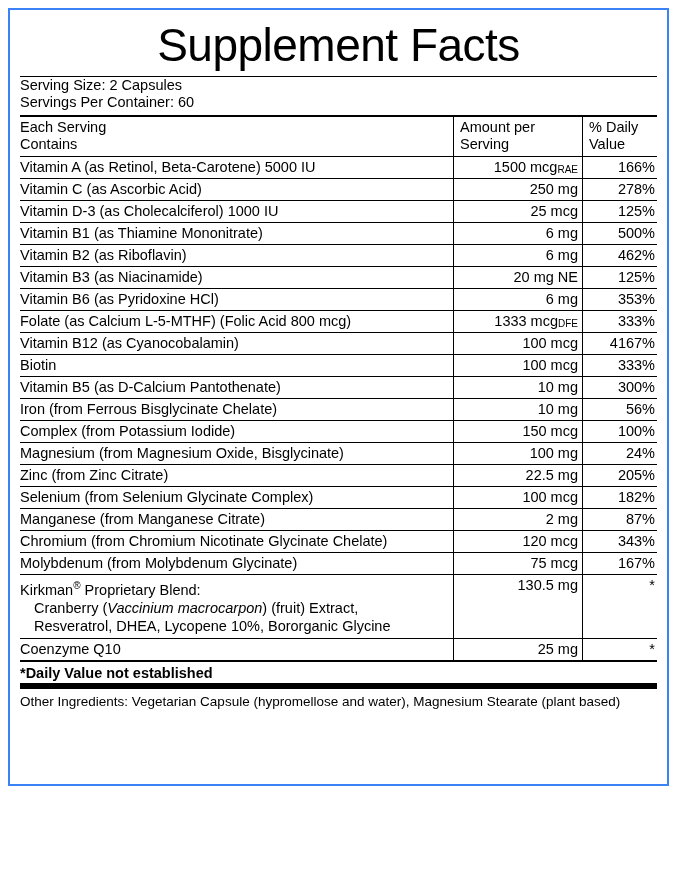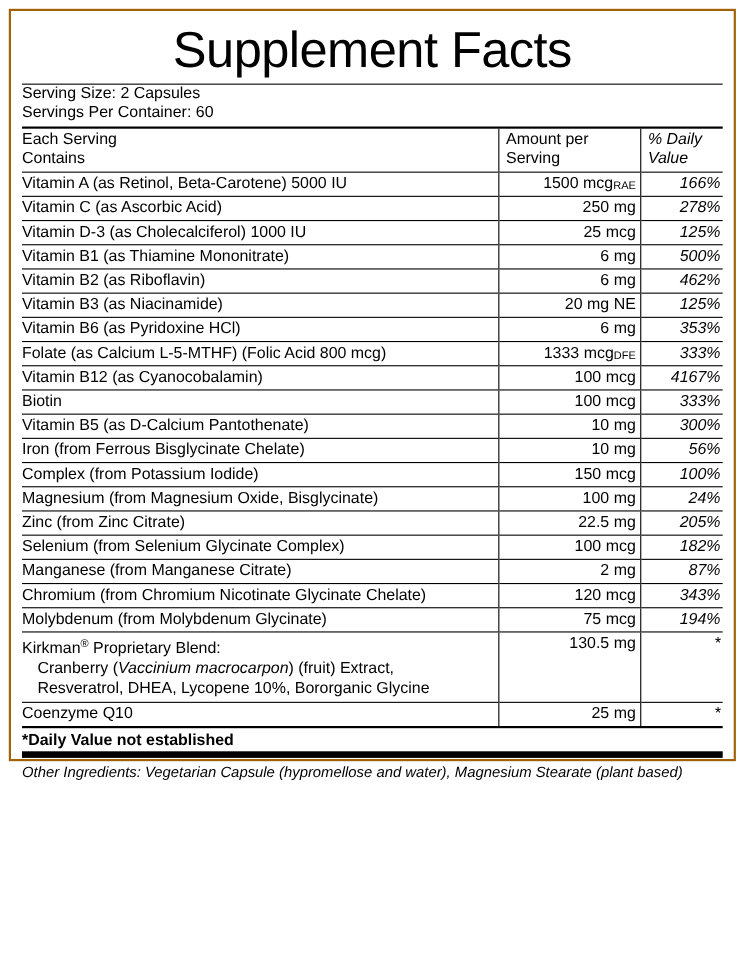--- a/index.html
+++ b/index.html
@@ -12,22 +12,22 @@
     height: 872px;
     font-family: "Liberation Sans", sans-serif;
     color: #000000;
     position: relative;
   }
   .panel {
     position: absolute;
     left: 8px;
     top: 8px;
     width: 661px;
-    height: 684px;
-    border: 2px solid #a16207;
+    height: 778px;
+    border: 2px solid #3b82f6;
     box-sizing: border-box;
     padding: 6px 10px 0 10px;
   }
   .title {
     font-size: 46px;
     line-height: 54px;
     font-weight: normal;
     letter-spacing: -0.5px;
     text-align: center;
     margin: 2px 0 4px 0;
@@ -68,21 +68,20 @@
     padding-right: 4px !important;
     width: 118px;
   }
   .col-dv {
     text-align: right;
     white-space: nowrap;
     border-left: 1px solid #000;
     padding-left: 6px !important;
     padding-right: 2px !important;
     width: 66px;
-    font-style: italic;
   }
   .hdr td {
     padding-top: 3px;
     padding-bottom: 3px;
     font-size: 14.5px;
     line-height: 17px;
   }
   .hdr .col-amt, .hdr .col-dv { text-align: left; }
   .row-sep td {
     border-top: 1px solid #000;
@@ -103,21 +102,20 @@
   em { font-style: italic; }
   .footnote {
     font-size: 14.5px;
     font-weight: bold;
     padding: 3px 0 2px 0;
   }
   .other {
     font-size: 13.5px;
     line-height: 16px;
     padding-top: 5px;
-    font-style: italic;
   }
   .reg { font-size: 10px; vertical-align: super; }
 </style>
 </head>
 <body>
 
 <div class="panel">
 
   <div class="title">Supplement Facts</div>
 
@@ -231,21 +229,21 @@
         <td class="col-dv">87%</td>
       </tr>
       <tr class="row-sep">
         <td class="col-name">Chromium (from Chromium Nicotinate Glycinate Chelate)</td>
         <td class="col-amt"><span>120 mcg</span><span class="sup"></span></td>
         <td class="col-dv">343%</td>
       </tr>
       <tr class="row-sep">
         <td class="col-name">Molybdenum (from Molybdenum Glycinate)</td>
         <td class="col-amt"><span>75 mcg</span><span class="sup"></span></td>
-        <td class="col-dv">194%</td>
+        <td class="col-dv">167%</td>
       </tr>
 
       <tr class="row-sep">
         <td class="col-name">
           <div class="blend-name"><span>Kirkman</span><span class="reg">®</span><span> Proprietary Blend:</span></div>
           <div class="blend-detail"><span>Cranberry (</span><em>Vaccinium macrocarpon</em><span>) (fruit) Extract,</span></div>
           <div class="blend-detail">Resveratrol, DHEA, Lycopene 10%, Bororganic Glycine</div>
         </td>
         <td class="col-amt">130.5 mg</td>
         <td class="col-dv">*</td>

